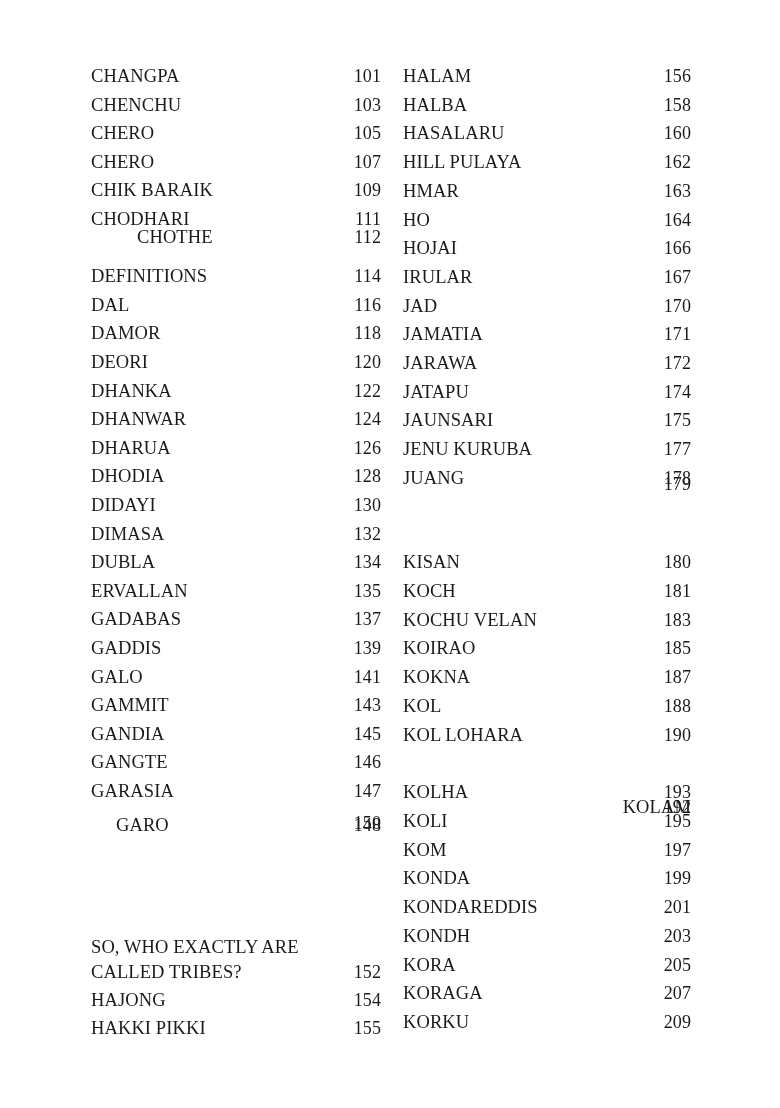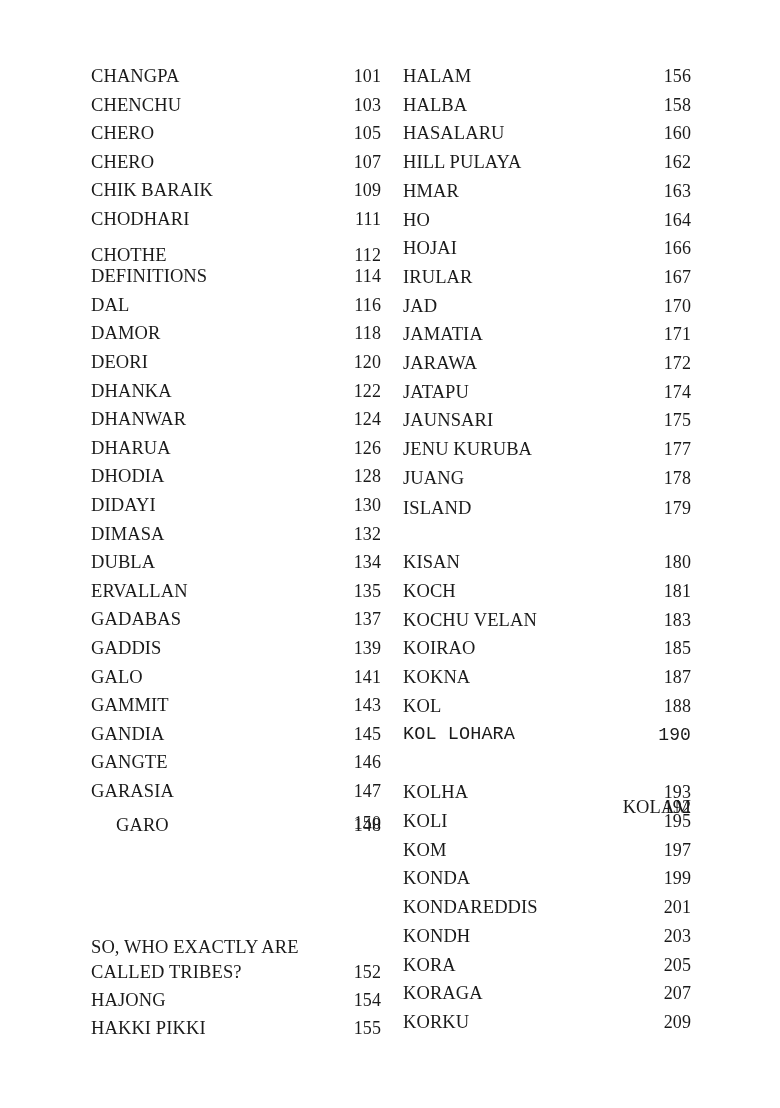--- a/index.html
+++ b/index.html
@@ -56,21 +56,21 @@
         <span class="ln">CHIK BARAIK</span>
       </span>
       <span class="page">109</span>
     </div>
     <div class="entry" style="top: 207px;">
       <span class="title">
         <span class="ln">CHODHARI</span>
       </span>
       <span class="page">111</span>
     </div>
-    <div class="entry" style="top: 243px;">
+    <div class="entry" style="top: 225px; margin-left: 46px;">
       <span class="title">
         <span class="ln">CHOTHE</span>
       </span>
       <span class="page">112</span>
     </div>
     <div class="entry" style="top: 264.2px;">
       <span class="title">
         <span class="ln">DEFINITIONS</span>
       </span>
       <span class="page">114</span>
@@ -300,21 +300,20 @@
       <span class="page">177</span>
     </div>
     <div class="entry" style="top: 465.8px;">
       <span class="title">
         <span class="ln">JUANG</span>
       </span>
       <span class="page">178</span>
     </div>
     <div class="entry" style="top: 496px;">
       <span class="title">
-        <span class="ln">ISLAND</span>
       </span>
       <span class="page">179</span>
     </div>
     <div class="entry" style="top: 550px;">
       <span class="title">
         <span class="ln">KISAN</span>
       </span>
       <span class="page">180</span>
     </div>
     <div class="entry" style="top: 578.75px;">
@@ -340,21 +339,21 @@
         <span class="ln">KOKNA</span>
       </span>
       <span class="page">187</span>
     </div>
     <div class="entry" style="top: 693.75px;">
       <span class="title">
         <span class="ln">KOL</span>
       </span>
       <span class="page">188</span>
     </div>
-    <div class="entry" style="top: 722.5px; font-family: Liberation Mono, monospace;">
+    <div class="entry" style="top: 722.5px;">
       <span class="title">
         <span class="ln">KOL LOHARA</span>
       </span>
       <span class="page">190</span>
     </div>
     <div class="entry" style="top: 795px; text-align: right;">
       <span class="title">
         <span class="ln">KOLAM</span>
       </span>
       <span class="page">192</span>

